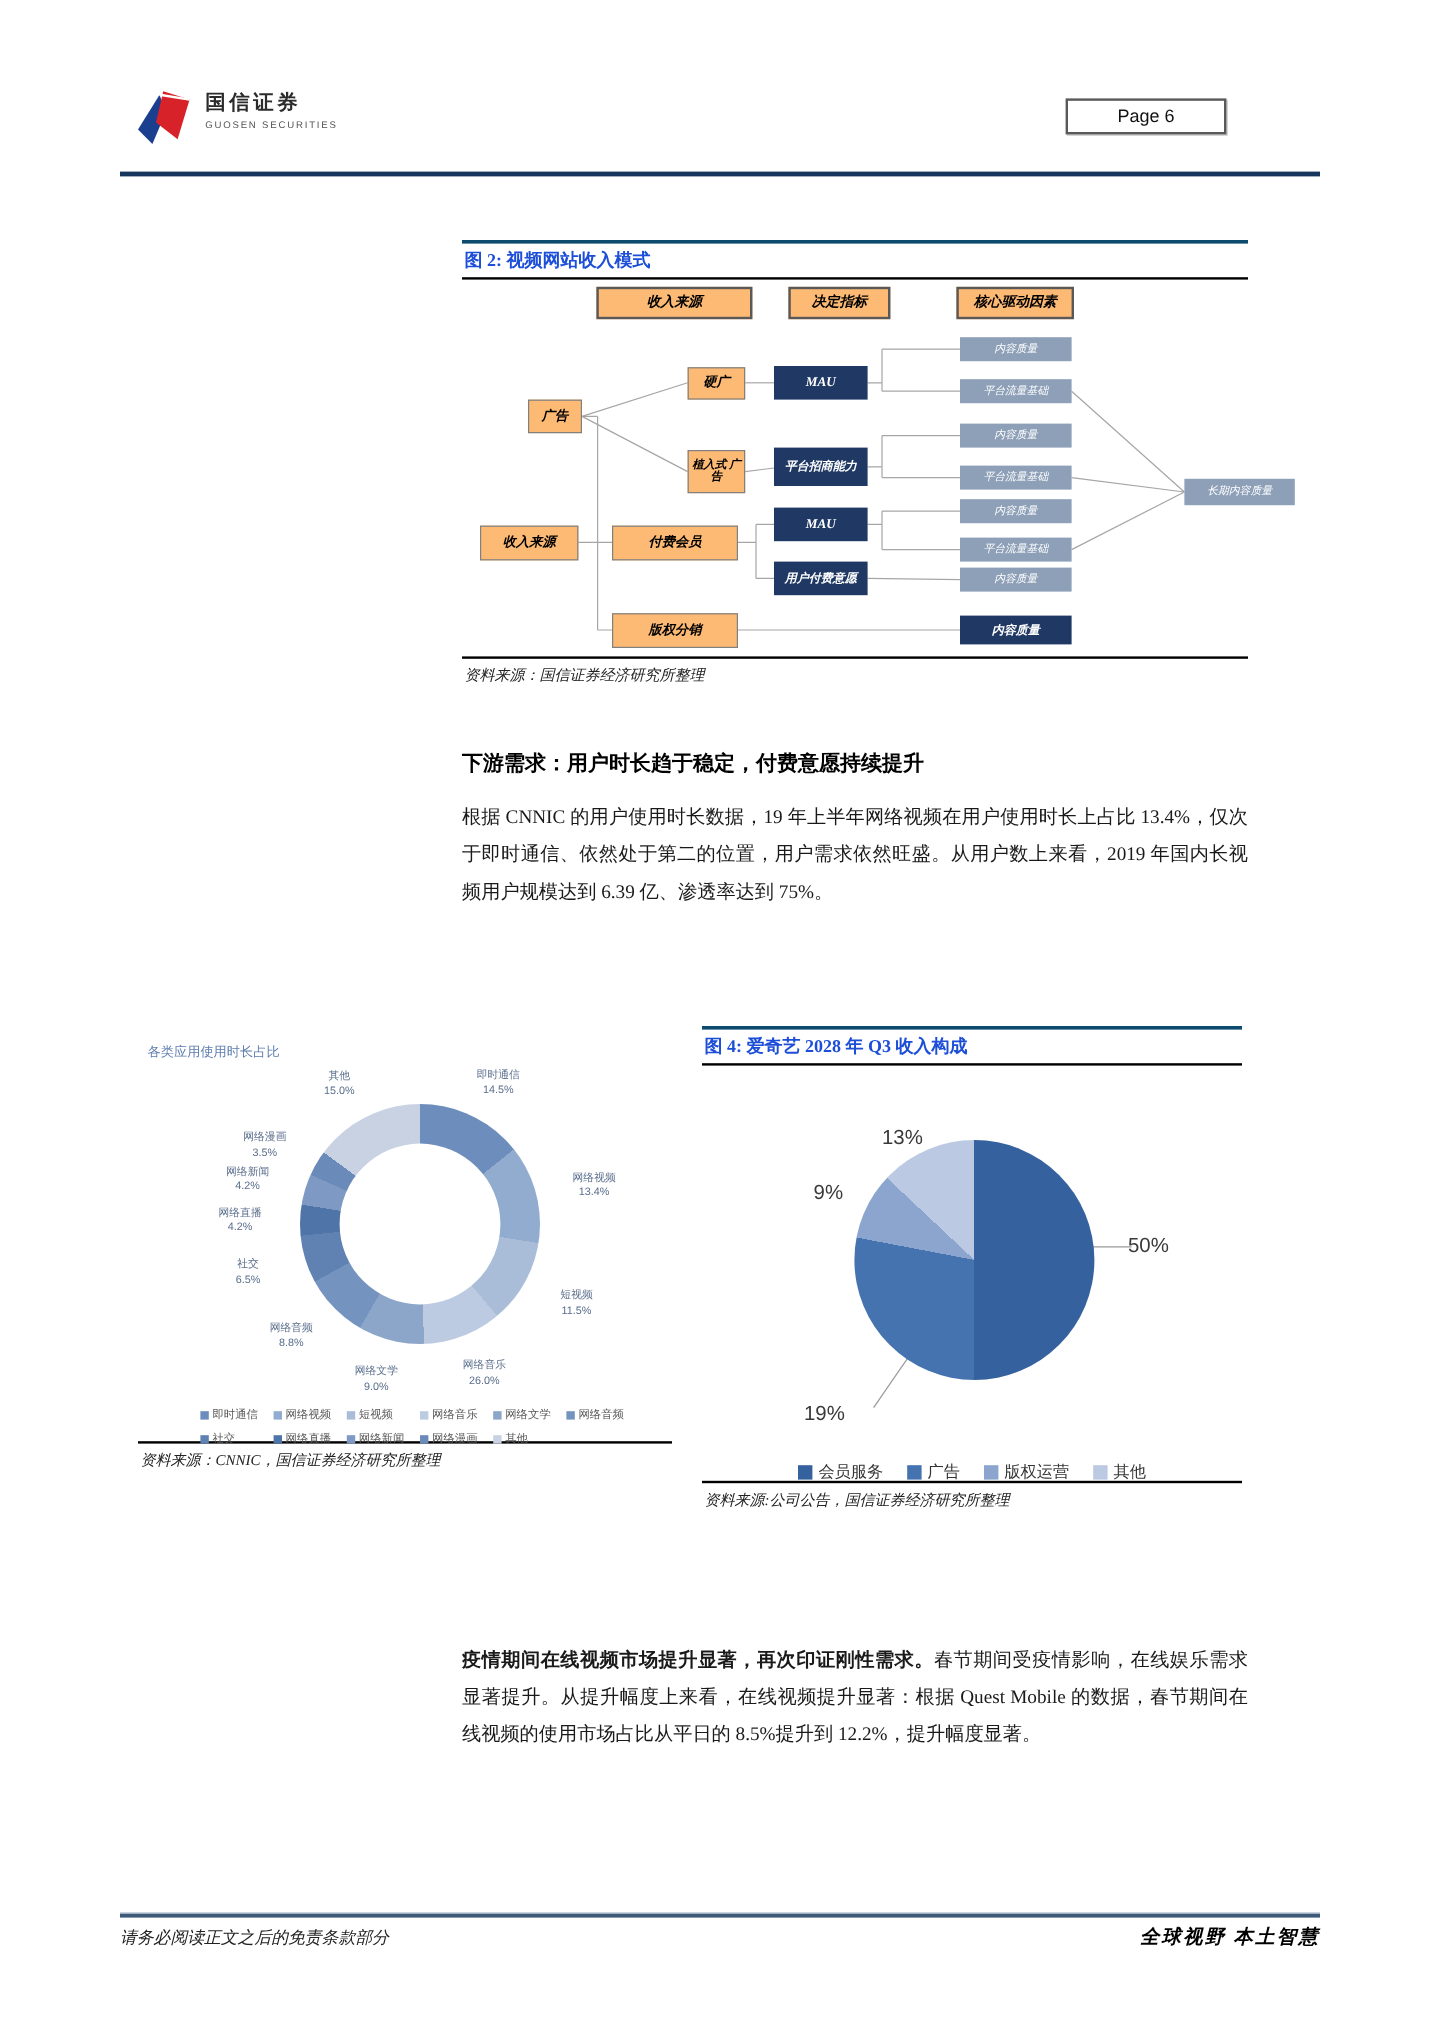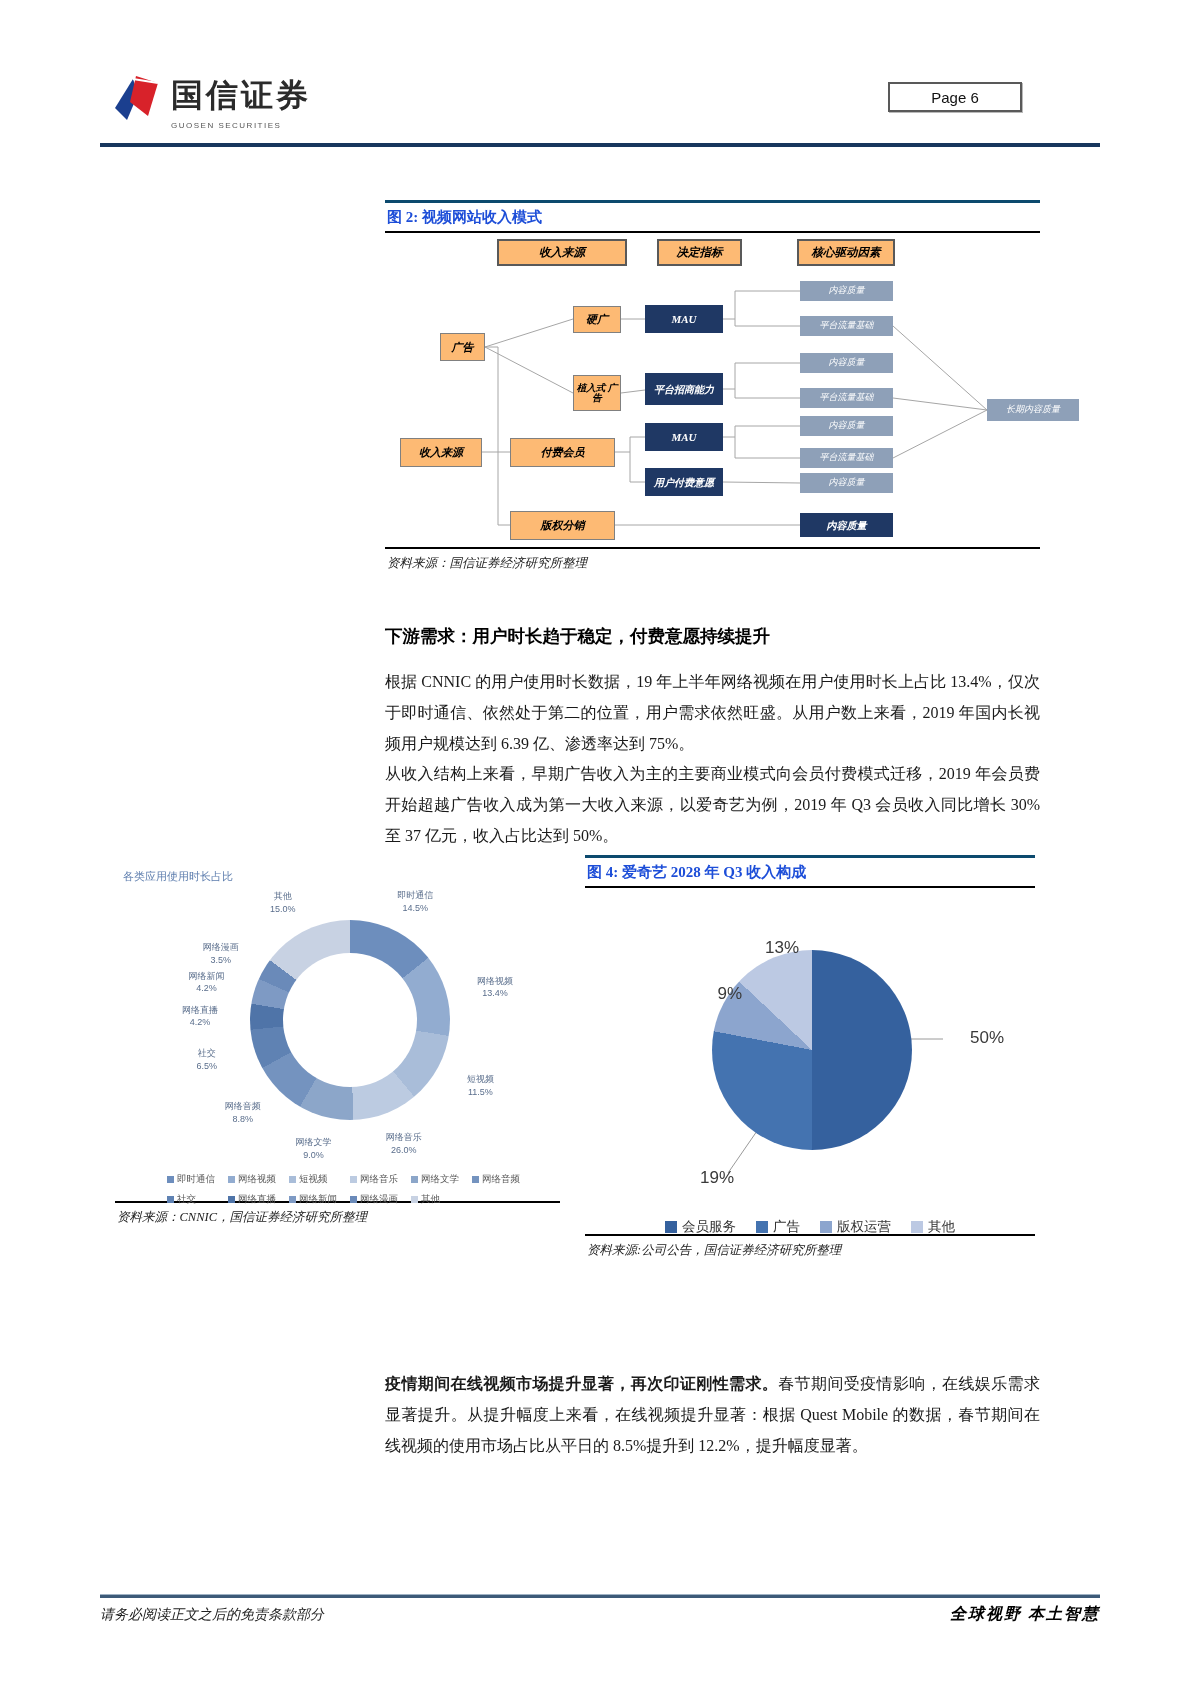--- a/index.html
+++ b/index.html
@@ -3,21 +3,21 @@
 <meta charset="utf-8">
 <style>
   html,body{margin:0;padding:0;background:#888;}
   #page{position:relative;width:1200px;height:1698px;background:#ffffff;margin:0 auto;
         font-family:"Liberation Serif","DejaVu Serif",serif;color:#1a1a1a;overflow:hidden;}
 
   
   #brand{position:absolute;left:113px;top:74px;display:flex;align-items:flex-start;}
   #brand svg{display:block;}
   #brand-txt{margin-left:10px;}
-  #brand-cn{font-size:32px;font-weight:bold;color:#2b2b2b;letter-spacing:3px;font-family:Liberation Serif, serif;}
+  #brand-cn{font-size:17px;font-weight:bold;color:#2b2b2b;letter-spacing:3px;font-family:Liberation Serif, serif;}
   #brand-en{font-size:8px;color:#555;letter-spacing:1.5px;margin-top:3px;font-family:"Liberation Sans",sans-serif;}
   #page-box{position:absolute;left:888px;top:82px;width:130px;height:26px;border:2px solid #595959;
             box-shadow:1px 1px 0 #b9b9b9;display:flex;align-items:center;justify-content:center;
             font-family:"Liberation Sans",sans-serif;font-size:15px;color:#111;background:#fff;}
   #head-rule{position:absolute;left:100px;top:143px;width:1000px;height:4px;background:#17365d;}
 
   
   .fig-title{border-top:3px solid #0c4a6e;border-bottom:2px solid #000;font-weight:bold;font-size:15px;
              padding:5px 2px 4px 2px;color:#1d4ed8;}
   .fig-source{border-top:2px solid #000;padding:6px 2px 0 2px;font-style:italic;font-size:12.5px;color:#222;}
@@ -46,21 +46,21 @@
   #donut-ring{position:absolute;left:135px;top:65px;width:200px;height:200px;border-radius:50%;}
   #donut-ring::after{content:"";position:absolute;left:33px;top:33px;width:134px;height:134px;border-radius:50%;background:#fff;}
   .donut-label{position:absolute;width:84px;margin-left:-42px;text-align:center;font-size:9px;line-height:1.4;
                color:#5a6e8c;font-family:"Liberation Sans",sans-serif;}
   #fig3-legend{position:absolute;left:52px;top:318px;display:grid;grid-template-columns:repeat(6,auto);
                column-gap:13px;row-gap:7px;font-size:9.5px;color:#595959;font-family:"Liberation Sans",sans-serif;}
   .lg-item{display:flex;align-items:center;white-space:nowrap;}
   .lg-sw{width:7px;height:7px;margin-right:3px;flex:0 0 auto;}
 
   #pie-circle{position:absolute;left:127px;top:62px;width:200px;height:200px;border-radius:50%;}
-  .pie-label{position:absolute;font-size:17px;color:#3a3a3a;font-family:"Liberation Sans",sans-serif;width:64px;text-align:right;}
+  .pie-label{position:absolute;font-size:17px;color:#3a3a3a;font-family:"Liberation Sans",sans-serif;width:64px;text-align:left;}
   #pie-lines{position:absolute;left:0;top:0;width:450px;height:382px;}
   #fig4-legend{position:absolute;left:0;top:330px;width:450px;display:flex;justify-content:center;gap:20px;
                font-size:13.5px;color:#333;font-family:"Liberation Sans",sans-serif;}
   .lg4-sw{width:12px;height:12px;margin-right:5px;flex:0 0 auto;}
   .lg4-item{display:flex;align-items:center;}
 
   
   #foot-rule{position:absolute;left:100px;top:1594px;width:1000px;height:3px;background:#3d5a78;border-top:1px solid #9fb2c4;}
   #foot-left{position:absolute;left:100px;top:1606px;font-size:14px;font-style:italic;color:#222;}
   #foot-right{position:absolute;right:100px;top:1604px;font-size:16px;font-weight:bold;font-style:italic;color:#000;letter-spacing:2px;}
@@ -128,21 +128,20 @@
       <div class="fc-box fc-gray" style="left:415px;top:215px;width:93px;height:20px;">平台流量基础</div>
       <div class="fc-box fc-gray" style="left:415px;top:240px;width:93px;height:20px;">内容质量</div>
       <div class="fc-box fc-darksm" style="left:415px;top:280px;width:93px;height:24px;">内容质量</div>
       <div class="fc-box fc-gray" style="left:602px;top:166px;width:92px;height:22px;">长期内容质量</div>
     </div>
     <div class="fig-source">资料来源：国信证券经济研究所整理</div>
   </div>
 
   <div id="sec-head">下游需求：用户时长趋于稳定，付费意愿持续提升</div>
   <div class="bodyblock" style="top:666px;">根据 CNNIC 的用户使用时长数据，19 年上半年网络视频在用户使用时长上占比 13.4%，仅次于即时通信、依然处于第二的位置，用户需求依然旺盛。从用户数上来看，2019 年国内长视频用户规模达到 6.39 亿、渗透率达到 75%。</div>
-  <div class="bodyblock" style="top:758px;">从收入结构上来看，早期广告收入为主的主要商业模式向会员付费模式迁移，2019 年会员费开始超越广告收入成为第一大收入来源，以爱奇艺为例，2019 年 Q3 会员收入同比增长 30%至 37 亿元，收入占比达到 50%。</div>
 
   <div id="fig3">
     <div class="chartarea">
       <div id="donut-sub">各类应用使用时长占比</div>
       <div id="donut-ring" style="background: conic-gradient(rgb(109, 142, 189) 0deg, rgb(109, 142, 189) 51.5301deg, rgb(146, 172, 208) 51.5301deg, rgb(146, 172, 208) 99.151deg, rgb(169, 189, 217) 99.151deg, rgb(169, 189, 217) 140.02deg, rgb(188, 203, 225) 140.02deg, rgb(188, 203, 225) 178.045deg, rgb(140, 166, 201) 178.045deg, rgb(140, 166, 201) 210.03deg, rgb(116, 147, 191) 210.03deg, rgb(116, 147, 191) 241.303deg, rgb(95, 130, 179) 241.303deg, rgb(95, 130, 179) 264.403deg, rgb(79, 116, 168) 264.403deg, rgb(79, 116, 168) 279.329deg, rgb(126, 154, 196) 279.329deg, rgb(126, 154, 196) 294.255deg, rgb(106, 138, 185) 294.255deg, rgb(106, 138, 185) 306.693deg, rgb(200, 210, 227) 306.693deg, rgb(200, 210, 227) 360deg);"></div>
       <div id="donut-labels">
           <div class="donut-label" style="left: 300.202px; top: 34.1229px;">
             <div>即时通信</div>
             <div>14.5%</div>
           </div>

